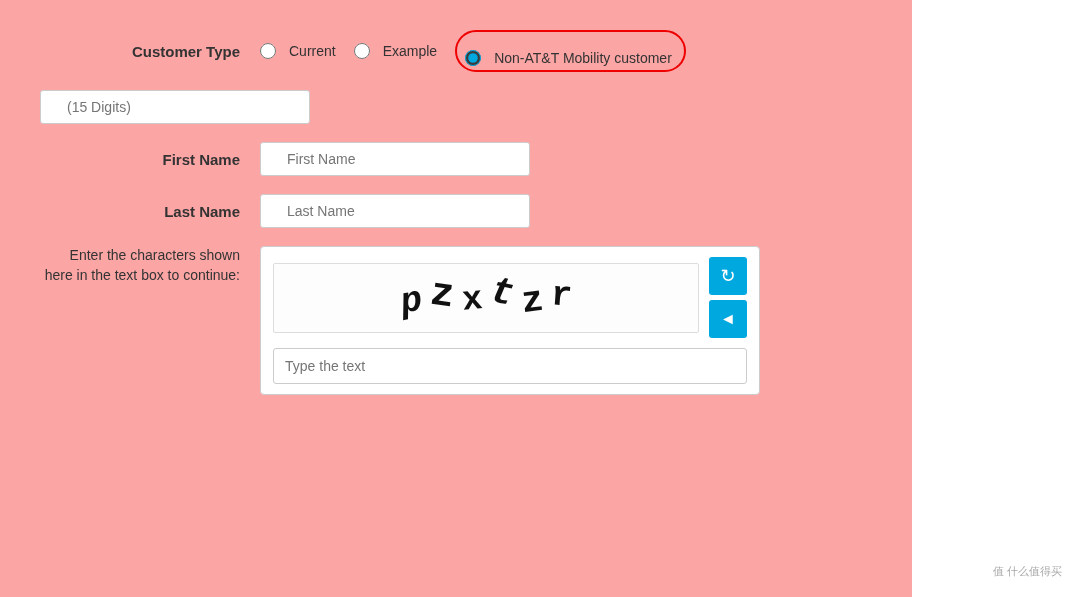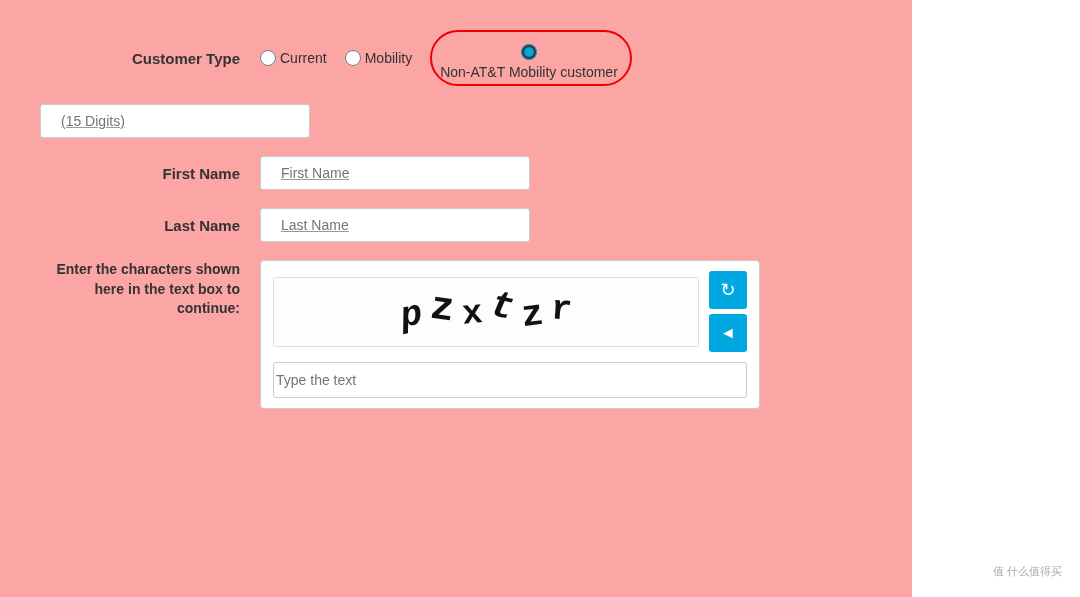--- a/index.html
+++ b/index.html
@@ -36,53 +36,51 @@
     
     .radio-group {
       display: flex;
       align-items: center;
       gap: 18px;
       flex-wrap: wrap;
     }
     .radio-option {
       display: flex;
       align-items: flex-end;
-      gap: 4px;
+      gap: 13px;
       cursor: pointer;
       font-size: 14px;
     }
     .radio-option input[type="radio"] {
       width: 16px;
       height: 16px;
       cursor: pointer;
       accent-color: #00a8e0;
     }
     
     .circled-option {
       display: flex;
       align-items: center;
       border: 2.5px solid #e00;
       border-radius: 28px;
-      padding: 12px 12px 4px 8px;
-      flex-direction: column;
+      padding: 18px 12px 4px 8px;
     }
     .circled-option input[type="radio"] {
       accent-color: #00a8e0;
     }
     
     .text-input {
       width: 270px;
       height: 34px;
       border: 1px solid #ccc;
       border-radius: 3px;
-      padding: 0 20px;
+      padding: 0 26px;
       font-size: 14px;
       color: #999;
       outline: none;
-      text-decoration: underline;
     }
     
     .help-icon {
       display: inline-flex;
       align-items: center;
       justify-content: center;
       width: 18px;
       height: 18px;
       background: #00a8e0;
       color: #fff;
@@ -93,21 +91,21 @@
       cursor: pointer;
       flex-shrink: 0;
     }
     
     .captcha-label {
       width: 220px;
       text-align: right;
       padding-right: 20px;
       flex-shrink: 0;
       font-size: 14px;
-      font-weight: bold;
+      font-weight: normal;
       line-height: 1.4;
     }
     .captcha-container {
       border: 1px solid #ccc;
       border-radius: 4px;
       width: 500px;
       padding: 10px 12px;
       background: #fff;
     }
     .captcha-image-area {
@@ -132,21 +130,21 @@
       cursor: pointer;
       display: flex;
       align-items: center;
       justify-content: center;
     }
     .captcha-input {
       width: 100%;
       height: 36px;
       border: 1px solid #ccc;
       border-radius: 3px;
-      padding: 0 2px;
+      padding: 0 11px;
       font-size: 14px;
       color: #999;
       outline: none;
     }
 
     .captcha-display {
       display: flex;
       align-items: center;
       justify-content: center;
       gap: 8px;
@@ -183,21 +181,21 @@
   <div class="form-row">
     <div class="form-label">Customer Type</div>
     <div class="form-content">
       <div class="radio-group">
         <label class="radio-option">
           <input type="radio" name="customerType" value="current" style="">
           <span>Current</span>
         </label>
         <label class="radio-option">
           <input type="radio" name="customerType" value="previous" style="">
-          <span>Mobility</span>
+          <span>Example</span>
         </label>
         <label class="radio-option circled-option">
           <input type="radio" name="customerType" value="nonattt" checked="" style="">
           <span>Non-AT&amp;T Mobility customer</span>
         </label>
       </div>
     </div>
   </div>
 
   <div class="form-row">

